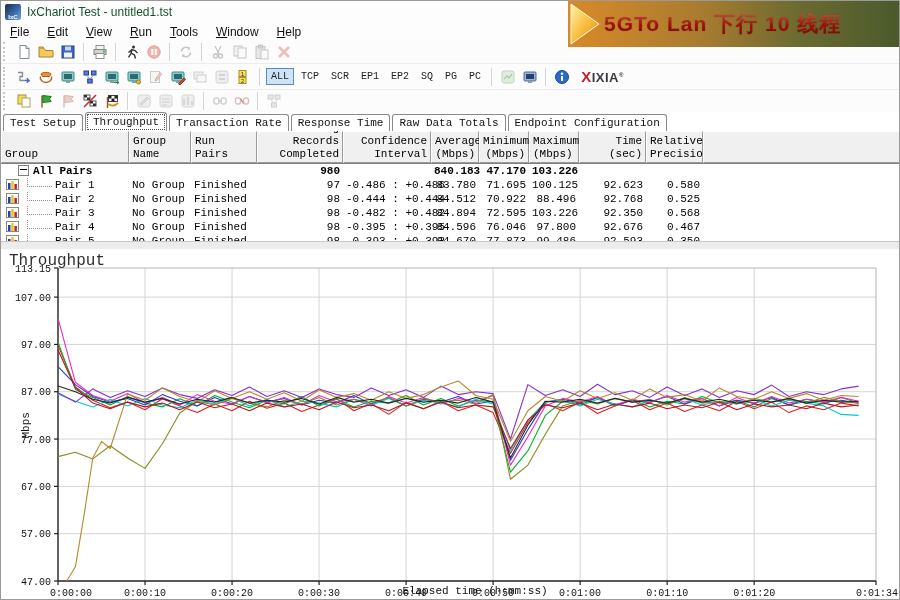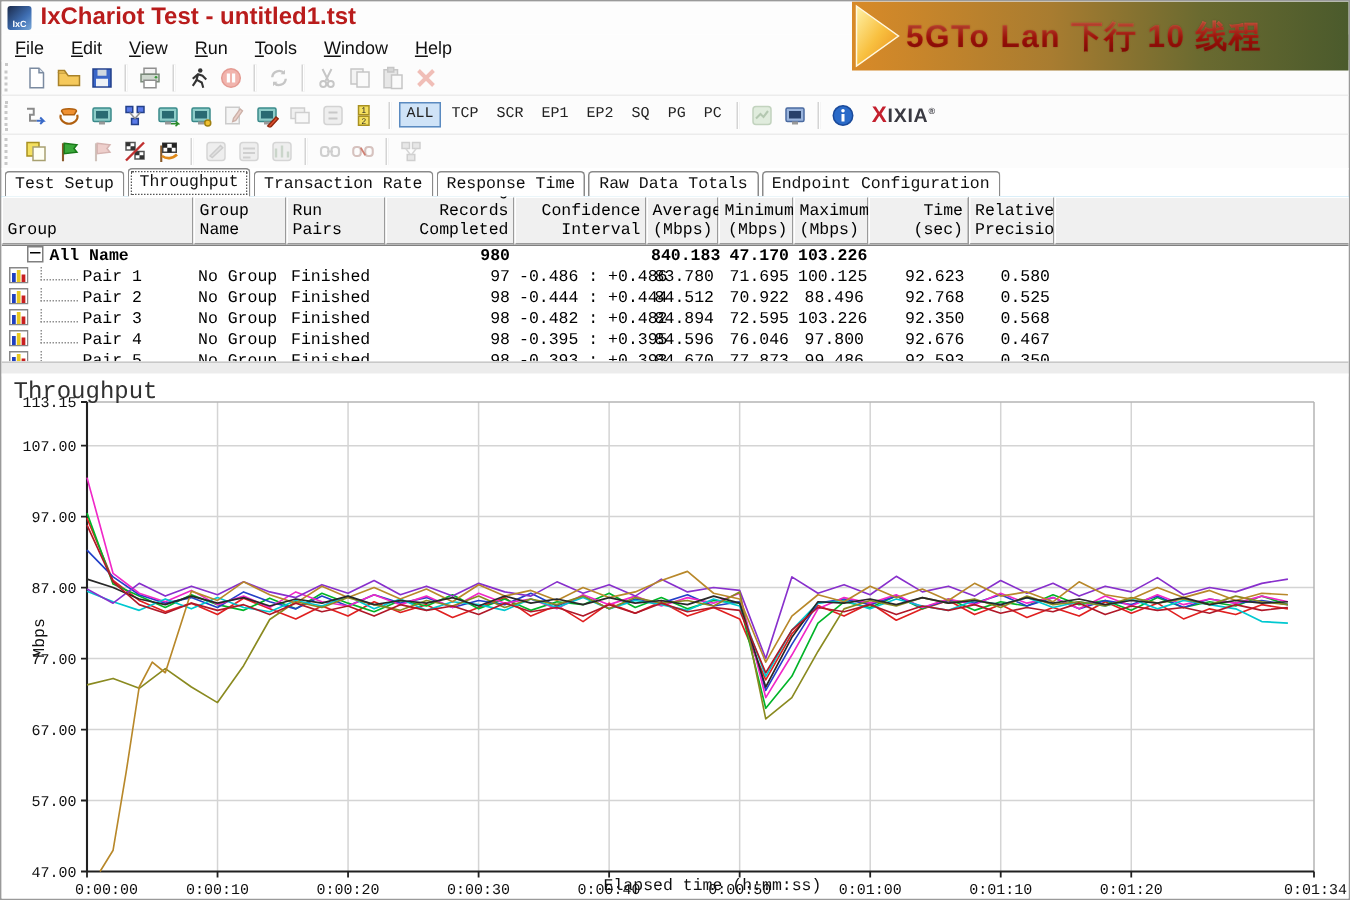--- a/index.html
+++ b/index.html
@@ -4,21 +4,21 @@
 <style>
   html,body{margin:0;padding:0;background:#d8d8d8;}
   .window{position:relative;width:900px;height:600px;background:#fff;border:1px solid #9a9a9a;box-sizing:border-box;
     font-family:"Liberation Sans",sans-serif;overflow:hidden;}
   .abs{position:absolute;}
 
   
   .titlebar{left:0;top:0;width:900px;height:22px;background:#fdfdfd;display:flex;align-items:center;}
   .app-icon{width:16px;height:16px;margin:0 6px 0 4px;background:linear-gradient(135deg,#1b2a4a,#3f6fb4 60%,#79a8d8);
     color:#fff;font-size:6px;font-weight:bold;display:flex;align-items:flex-end;justify-content:center;border-radius:2px;}
-  .title-text{font-size:16px;color:#b91c1c;font-weight:bold;}
+  .title-text{font-size:12px;color:#14532d;}
 
   
   .menubar{left:0;top:22px;width:755px;height:17px;background:#fdfdfd;display:flex;align-items:center;border-bottom:1px solid #ececec;}
   .menu-item{font-size:12px;color:#111;padding:1px 9px;cursor:default;}
   .menu-item::first-letter{text-decoration:underline;}
 
   
   .toolbar{left:0;width:900px;background:#fcfcfc;display:flex;align-items:center;border-bottom:1px solid #ececec;}
   .grip{width:4px;height:80%;margin:0 4px 0 2px;border-left:2px dotted #c8c8c8;}
   .tbi{width:20px;height:18px;display:flex;align-items:center;justify-content:center;margin:0 1px;border-radius:2px;}
@@ -393,21 +393,21 @@
         <div class="hdr-cell" style="width: 50px; ">Maximum
 (Mbps)</div>
         <div class="hdr-cell" style="width: 67px; text-align: right;">Measured
 Time (sec)</div>
         <div class="hdr-cell" style="width: 57px; text-align: center;">Relative
 Precision</div>
         <div class="hdr-cell" style="width: 198px;"></div>
       </div>
     <div class="body-rows" style="height:77px;overflow:hidden;" id="body-rows">
         <div class="t-row bold">
-          <div class="t-cell" style="width: 128px; box-sizing: border-box;"><span class="minus-box"></span><span>All Name</span></div>
+          <div class="t-cell" style="width: 128px; box-sizing: border-box;"><span class="minus-box"></span><span>All Pairs</span></div>
           <div class="t-cell" style="width: 62px; box-sizing: border-box;"></div>
           <div class="t-cell" style="width: 66px; box-sizing: border-box;"></div>
           <div class="t-cell num" style="width: 86px; box-sizing: border-box;">980</div>
           <div class="t-cell num" style="width: 88px; box-sizing: border-box;"></div>
           <div class="t-cell num" style="width: 48px; box-sizing: border-box;">840.183</div>
           <div class="t-cell num" style="width: 50px; box-sizing: border-box;">47.170</div>
           <div class="t-cell num" style="width: 50px; box-sizing: border-box;">103.226</div>
           <div class="t-cell num" style="width: 67px; box-sizing: border-box;"></div>
           <div class="t-cell num" style="width: 57px; box-sizing: border-box; text-align: right;"></div>
         </div>

